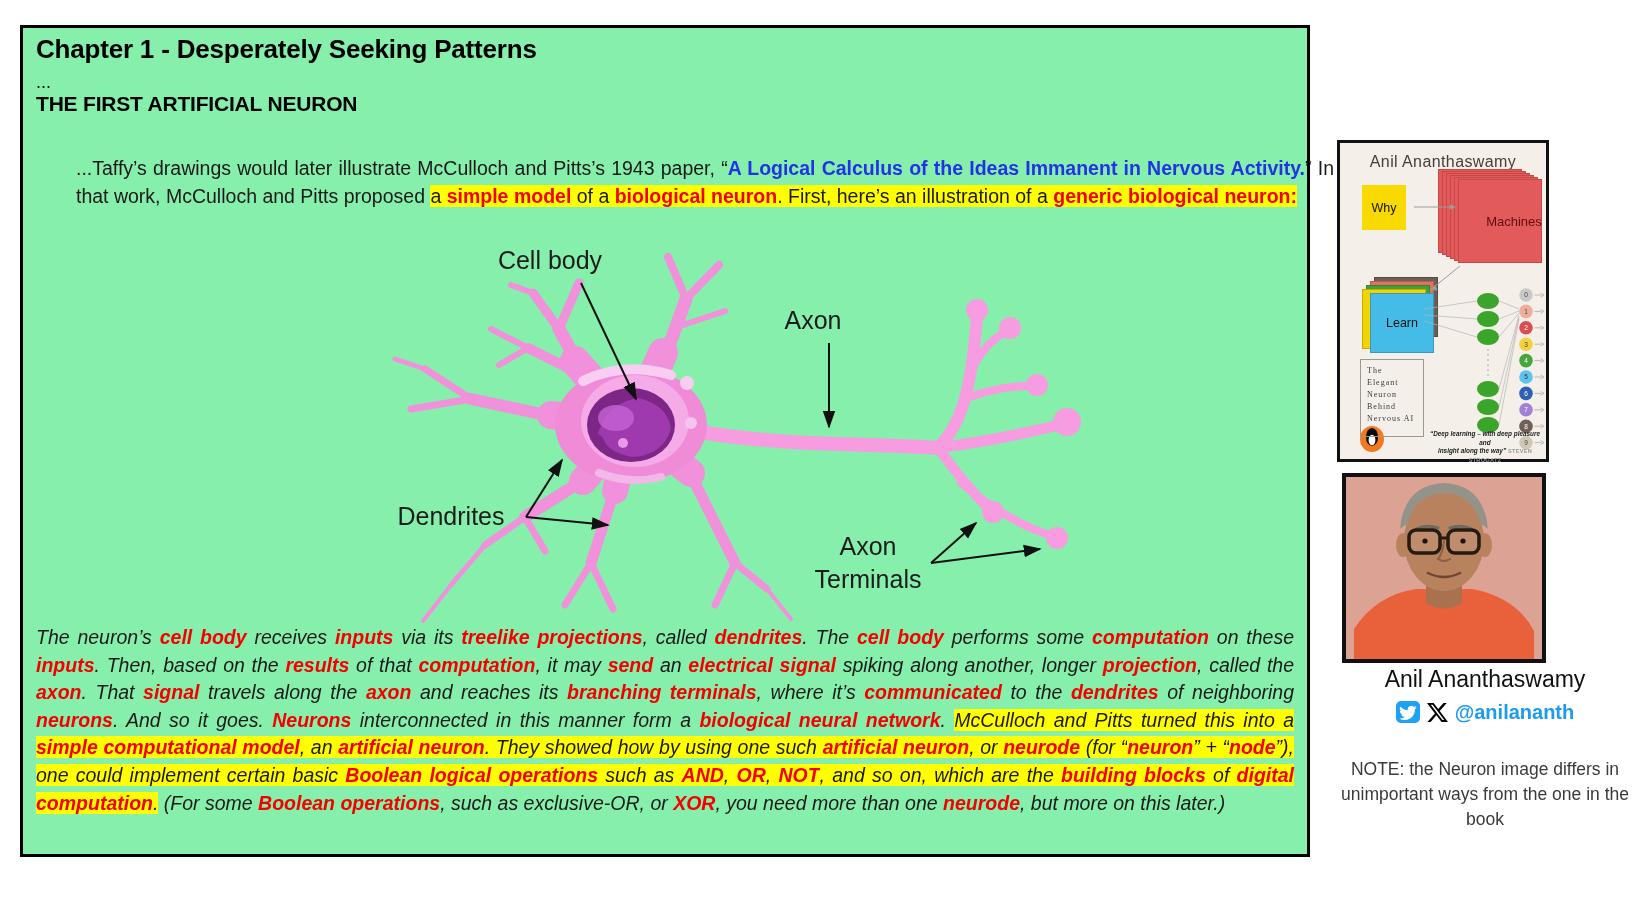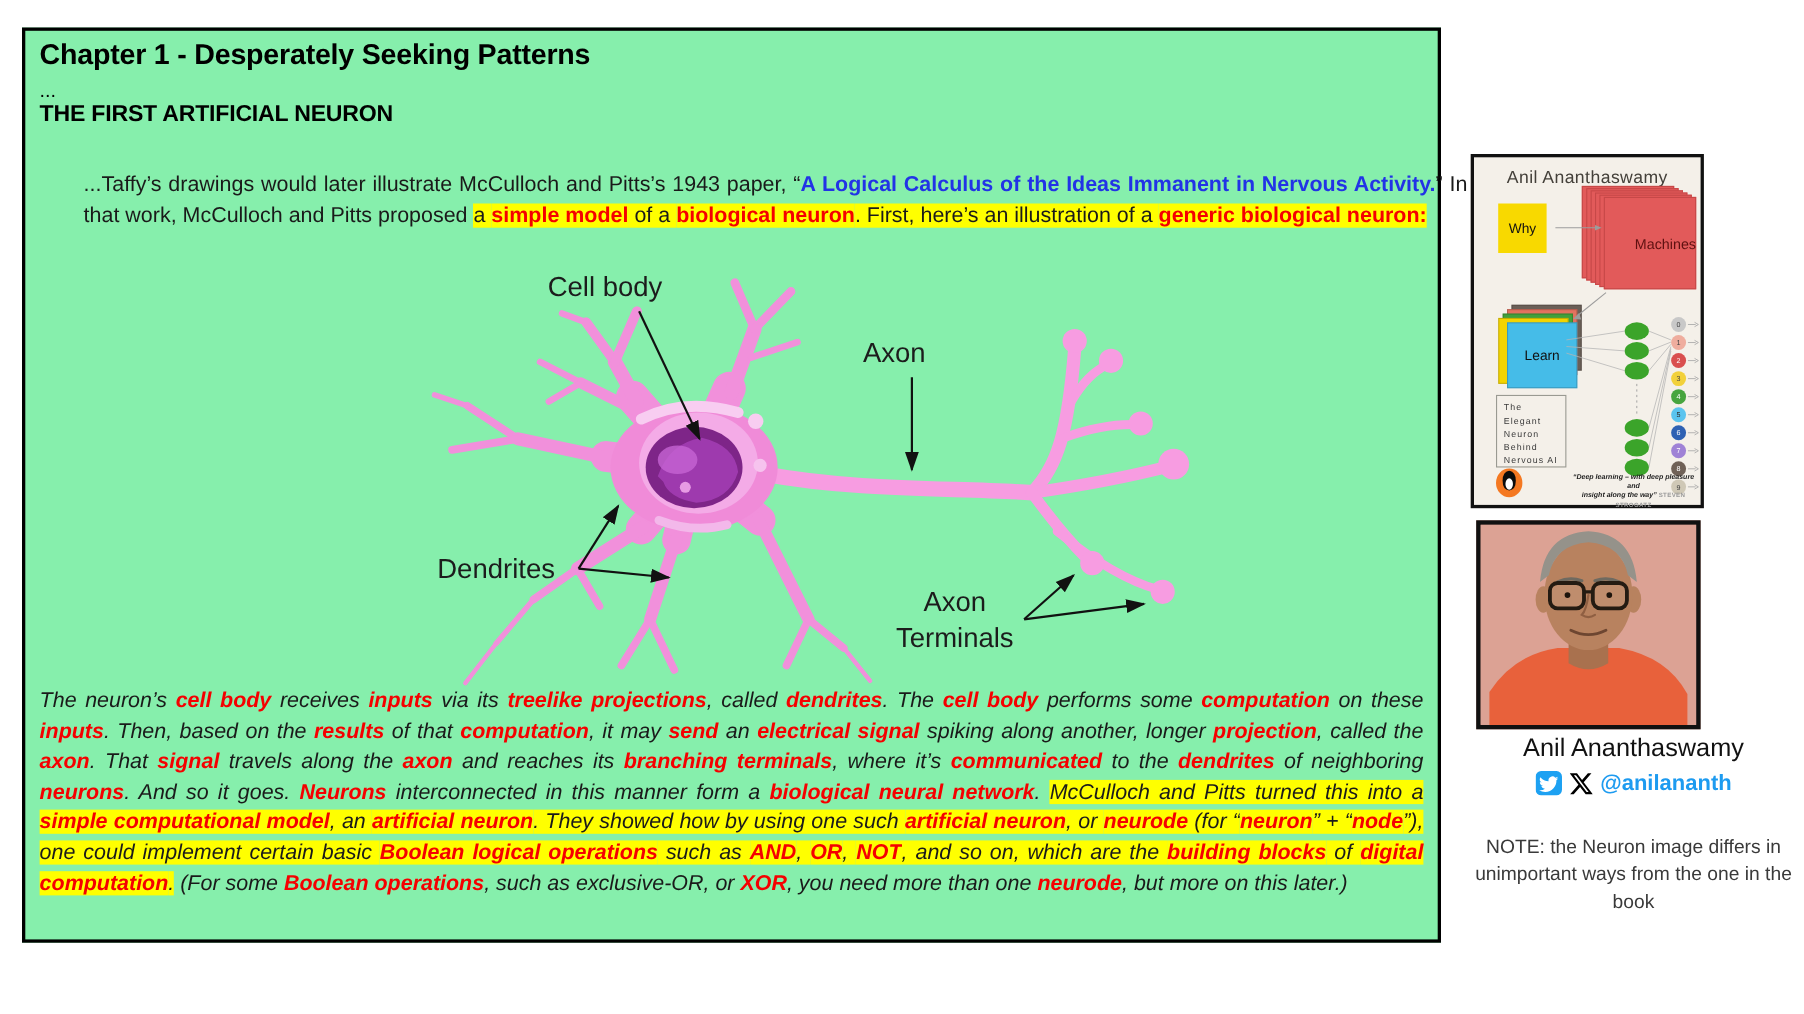--- a/index.html
+++ b/index.html
@@ -22,22 +22,22 @@
   .dlabel{font-size:25px;fill:#1c1c1c;font-family:"Liberation Sans",sans-serif;}
   .darrow{stroke:#111;stroke-width:2;fill:none;}
   
   #book-cover{left:1337px;top:140px;width:206px;height:316px;border:3px solid #111;background:#f4f0e9;}
   #cover-title{left:0;top:10px;width:206px;text-align:center;font-size:16px;color:#44403a;letter-spacing:0.4px;font-weight:500;}
   #why-square{left:22px;top:42px;width:44px;height:45px;background:#f8d900;display:flex;align-items:center;justify-content:center;font-size:12.5px;color:#111;}
   .mach-layer{width:84px;height:84px;background:#e25a5a;border:1px solid #c74848;box-sizing:border-box;padding-left:28px;}
   #machines-front{display:flex;align-items:center;justify-content:center;font-size:13px;color:#5e1010;font-weight:500;}
   .learn-layer{width:64px;height:60px;box-sizing:border-box;border:1px solid rgba(0,0,0,0.18);}
   #learn-front{display:flex;align-items:center;justify-content:center;font-size:12.5px;color:#111;}
-  #tagline-box{left:20px;top:216px;width:64px;height:66px;border:1.5px solid #9a9a92;box-sizing:border-box;padding:5px 0 0 6px;
-    font-family:Liberation Sans, sans-serif;font-size:8px;line-height:12px;letter-spacing:1px;color:#3a3a3a;}
+  #tagline-box{left:20px;top:216px;width:64px;height:78px;border:1.5px solid #9a9a92;box-sizing:border-box;padding:5px 0 0 6px;
+    font-family:Liberation Serif, serif;font-size:8px;line-height:12px;letter-spacing:1px;color:#3a3a3a;}
   #cover-quote{left:88px;top:287px;width:114px;text-align:center;font-size:6.4px;line-height:8.5px;color:#222;font-weight:600;font-style:italic;}
   #cover-quote .attrib{color:#999;font-style:normal;font-size:5.6px;letter-spacing:0.3px;}
   
   #author-photo{left:1342px;top:473px;width:196px;height:182px;border:4px solid #111;background:#dca294;}
   #author-name{left:1330px;top:666px;width:310px;text-align:center;font-size:23px;color:#111;}
   #social-row{left:1330px;top:700px;width:310px;display:flex;align-items:center;justify-content:center;gap:7px;}
   #author-handle{font-size:20px;font-weight:bold;color:#1d9bf0;}
   #note-text{left:1323px;top:757px;width:324px;text-align:center;font-size:17.5px;line-height:25px;color:#3a3a3a;}
 </style>
 </head>

